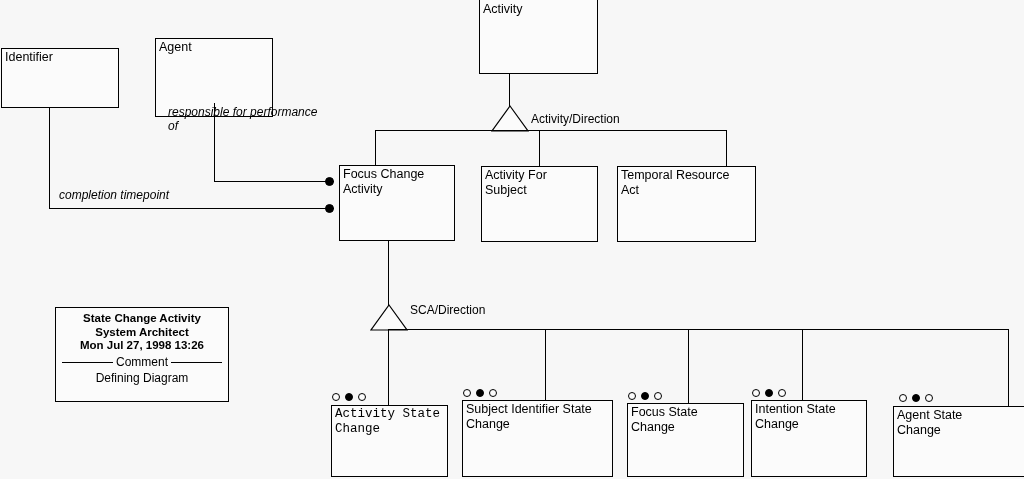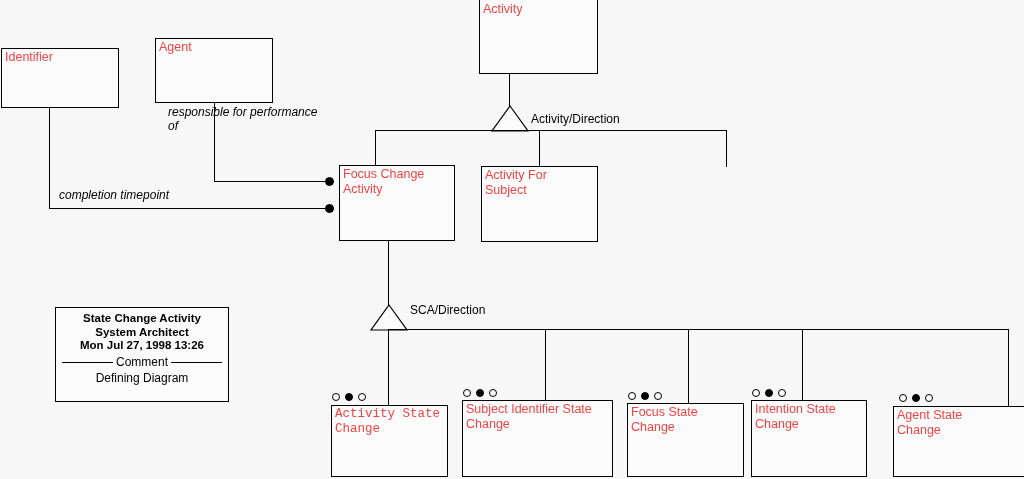--- a/index.html
+++ b/index.html
@@ -21,21 +21,21 @@
   .cbox {
     position: absolute;
     box-sizing: border-box;
     border: 1px solid #000;
     background: #fbfbfb;
   }
   .cbox .cname {
     display: block;
     font-size: 12.5px;
     line-height: 14.5px;
-    color: #ef4444;
+    color: #000000;
     padding: 1px 0 0 3px;
     white-space: pre-line;
     letter-spacing: 0px;
   }
 
   
   .hline {
     position: absolute;
     height: 0;
     border-top: 1px solid #000;
@@ -138,38 +138,42 @@
 </style>
 </head>
 <body>
 
 <div id="canvas">
 
   <div class="cbox" style="left:1px; top:48px; width:118px; height:60px;">
     <span class="cname">Identifier</span>
   </div>
 
-  <div class="cbox" style="left:155px; top:38px; width:118px; height:65px;">
+  <div class="cbox" style="left:155px; top:38px; width:118px; height:79px;">
     <span class="cname">Agent</span>
   </div>
 
   <div class="cbox" style="left:479px; top:-1px; width:119px; height:75px;">
     <span class="cname" style="padding-top:2px;">Activity</span>
   </div>
 
   <div class="cbox" style="left:339px; top:165px; width:116px; height:76px;">
     <span class="cname">Focus Change
 Activity</span>
   </div>
 
   <div class="cbox" style="left:481px; top:166px; width:117px; height:76px;">
     <span class="cname">Activity For
 Subject</span>
   </div>
 
+  <div class="cbox" style="left:617px; top:166px; width:139px; height:76px;">
+    <span class="cname">Temporal Resource
+Act</span>
+  </div>
 
   <div class="cbox" style="left:331px; top:405px; width:117px; height:72px;font-family:Liberation Mono, monospace;">
     <span class="cname">Activity State
 Change</span>
   </div>
 
   <div class="cbox" style="left:462px; top:400px; width:151px; height:77px;">
     <span class="cname">Subject Identifier State
 Change</span>
   </div>

